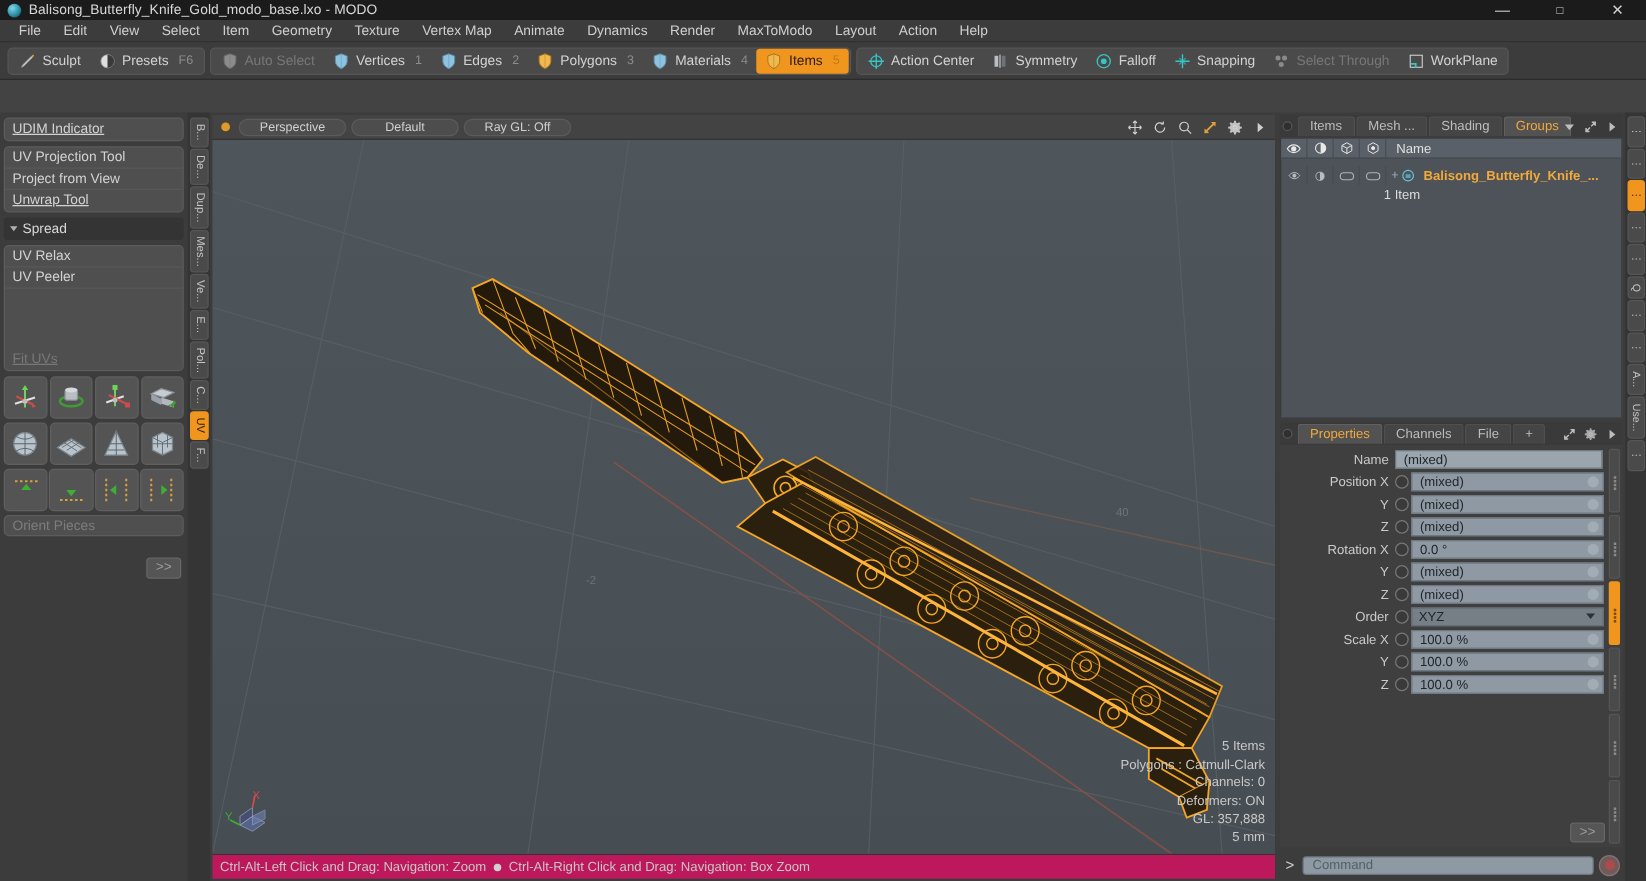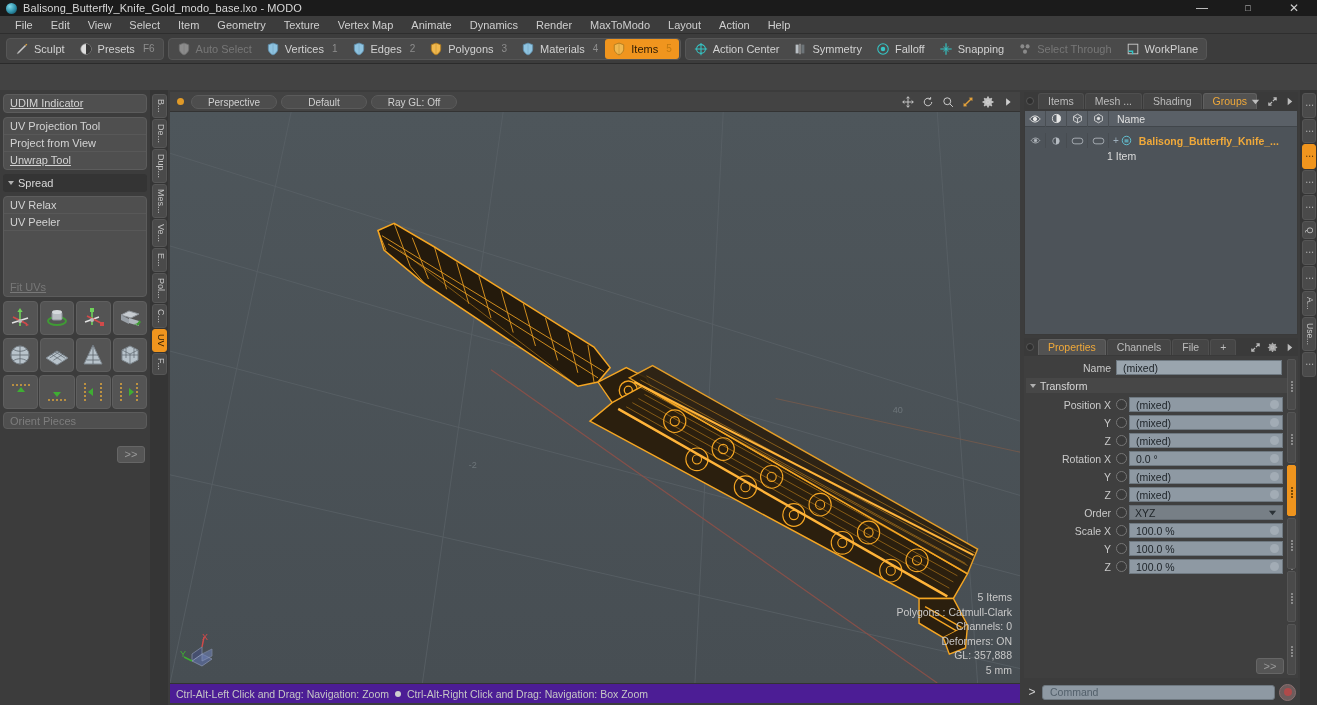--- a/index.html
+++ b/index.html
@@ -127,21 +127,21 @@
   .vpicons svg { width:12px;height:12px; }
   .viewport {
     flex:1; position:relative; overflow:hidden;
     background:#4b5257;
   }
   .stats {
     position:absolute; right:8px; bottom:6px; text-align:right;
     font-size:10.5px; color:#c8c8c8; line-height:14.5px; pointer-events:none;
   }
   .statusbar {
-    height:20px; background:#4c1d95; display:flex; align-items:center;
+    height:20px; background:#be185d; display:flex; align-items:center;
     padding-left:6px; font-size:10.5px; color:#c6c6c6; gap:6px;
     border-top:1px solid #333;
   }
   .bullet { width:6px;height:6px;border-radius:50%;background:#cfcfcf; display:inline-block; }
 
   
   .rightpanel { width:278px; background:#3c3c3c; display:flex; flex-direction:column; padding:2px; }
   .rtabbar {
     height:18px; background:#3a3a3a; display:flex; align-items:center;
     gap:1px; position:relative; padding-left:2px;
@@ -833,24 +833,20 @@
               </svg>
           </div>
         </div>
 
         <div class="propbody">
           <div class="prow namerow">
             <div class="plabel">Name</div>
             <div class="pfield" style="margin-right:16px;">(mixed)</div>
           </div>
 
-          <div class="xfhdr">
-            <span class="tri"></span>
-            <span>Transform</span>
-          </div>
 
           <div id="propfields">
               <div class="prow">
                 <div class="plabel">Position X</div>
                 <div class="pradio"></div>
                 <div class="pfield">
                   <span>(mixed)</span>
                   <span class="nub"></span>
                 </div>
                 <div class="spin">

